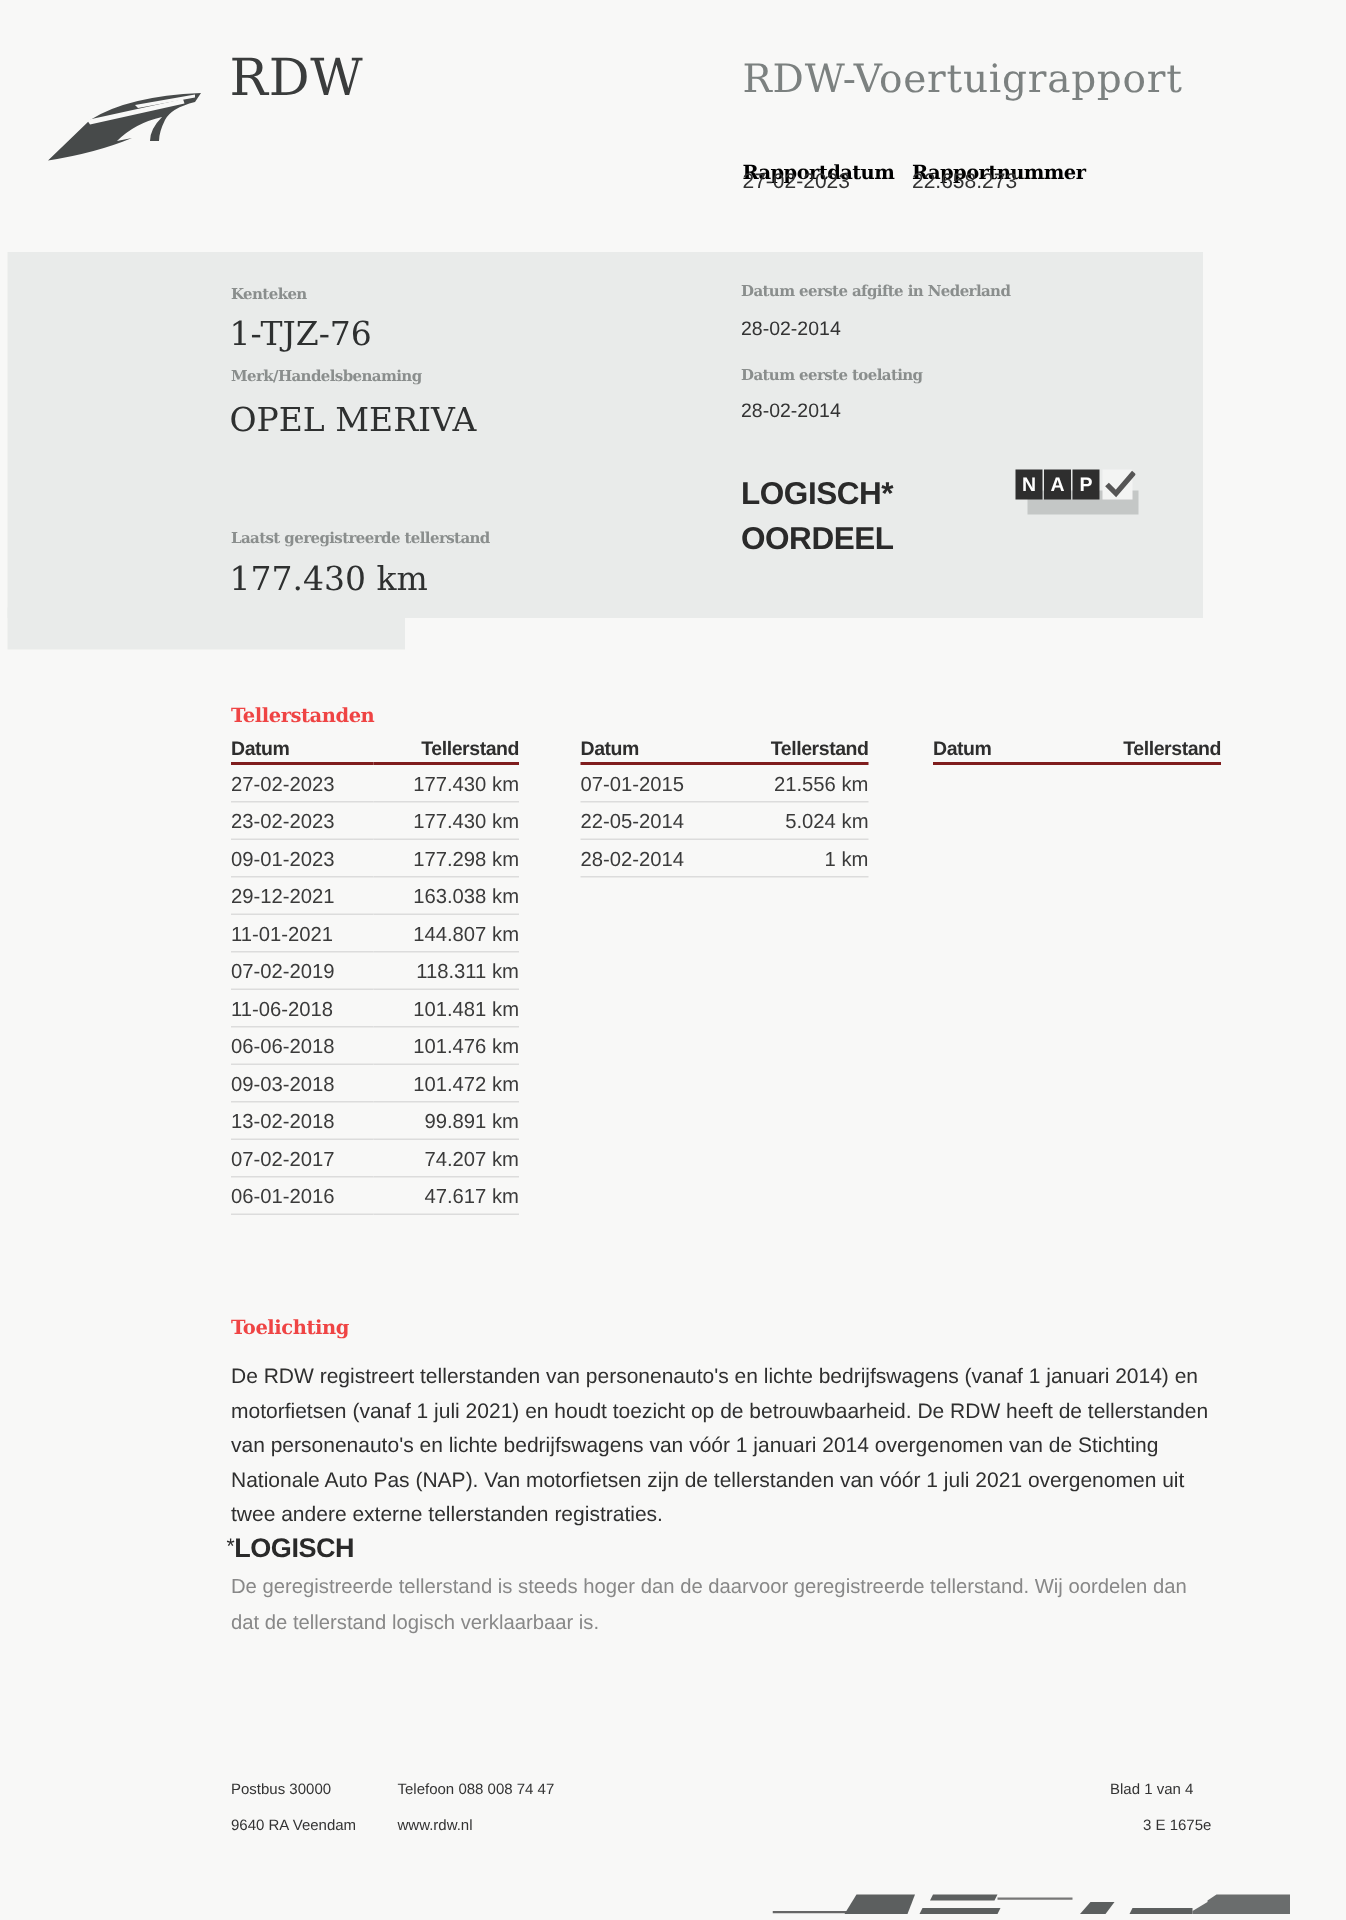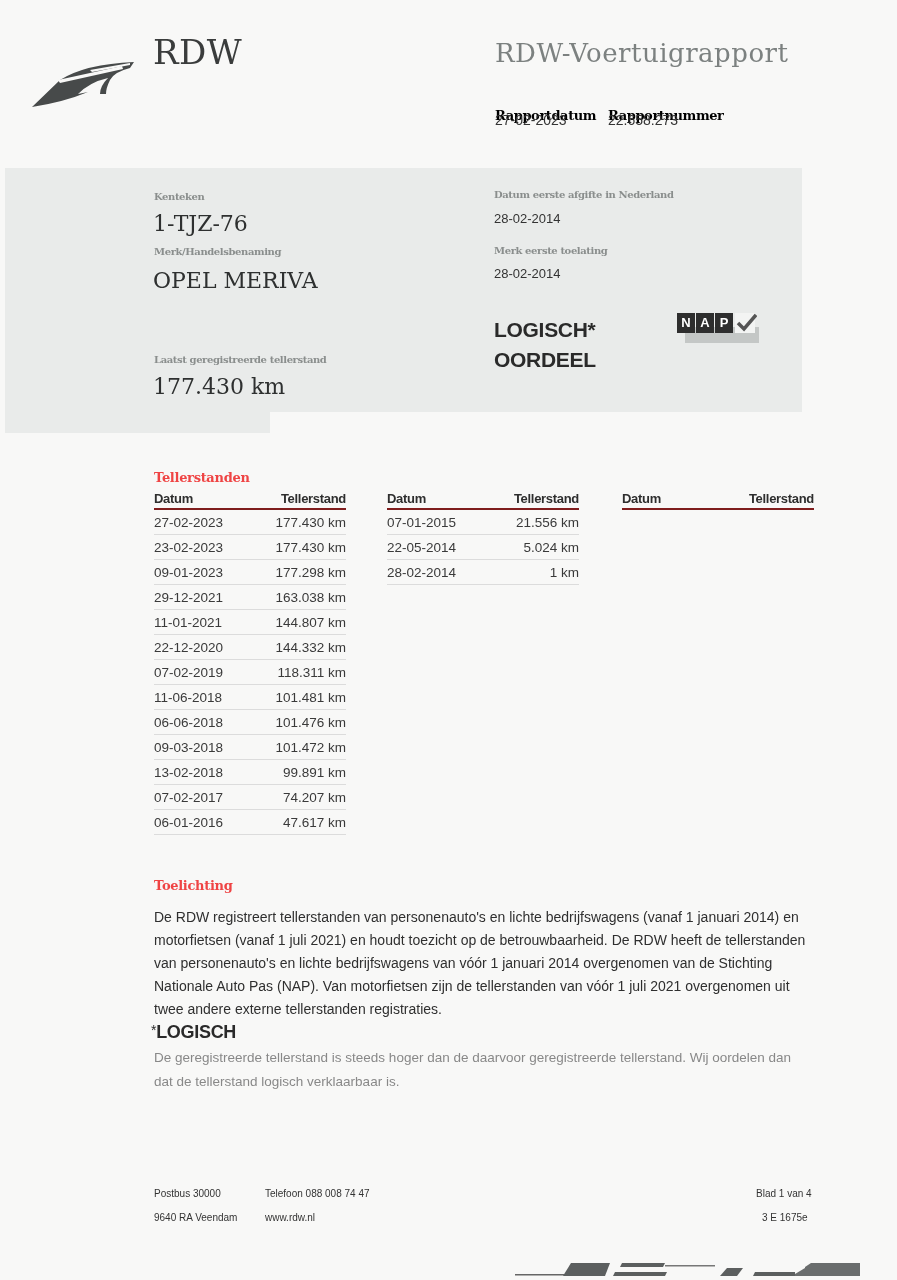--- a/index.html
+++ b/index.html
@@ -52,21 +52,21 @@
 
 <div class="abs plabel" style="left:154px;top:191px">Kenteken</div>
 <div class="abs pvalue-lg" style="left:153px;top:211px">1-TJZ-76</div>
 <div class="abs plabel" style="left:154px;top:246px">Merk/Handelsbenaming</div>
 <div class="abs pvalue-lg" style="left:153px;top:268px">OPEL MERIVA</div>
 <div class="abs plabel" style="left:154px;top:354px">Laatst geregistreerde tellerstand</div>
 <div class="abs pvalue-lg" style="left:153px;top:374px">177.430 km</div>
 
 <div class="abs plabel" style="left:494px;top:189px">Datum eerste afgifte in Nederland</div>
 <div class="abs pvalue-sm" style="left:494px;top:211px">28-02-2014</div>
-<div class="abs plabel" style="left:494px;top:245px">Merk eerste toelating</div>
+<div class="abs plabel" style="left:494px;top:245px">Datum eerste toelating</div>
 <div class="abs pvalue-sm" style="left:494px;top:266px">28-02-2014</div>
 
 <div class="abs verdict" style="left:494px;top:315px">LOGISCH*</div>
 <div class="abs verdict" style="left:494px;top:345px">OORDEEL</div>
 
 <div class="abs nap">
   <div class="shade"></div>
   <div class="box" style="left:0">N</div>
   <div class="box" style="left:19px">A</div>
   <div class="box" style="left:38px">P</div>
@@ -101,24 +101,20 @@
       </tr>
       <tr>
         <td>29-12-2021</td>
         <td class="r">163.038 km</td>
       </tr>
       <tr>
         <td>11-01-2021</td>
         <td class="r">144.807 km</td>
       </tr>
       <tr>
-        <td>22-12-2020</td>
-        <td class="r">144.332 km</td>
-      </tr>
-      <tr>
         <td>07-02-2019</td>
         <td class="r">118.311 km</td>
       </tr>
       <tr>
         <td>11-06-2018</td>
         <td class="r">101.481 km</td>
       </tr>
       <tr>
         <td>06-06-2018</td>
         <td class="r">101.476 km</td>
@@ -189,21 +185,21 @@
 </div>
 <div class="abs logisch-text">
   <div>De geregistreerde tellerstand is steeds hoger dan de daarvoor geregistreerde tellerstand. Wij oordelen dan</div>
   <div>dat de tellerstand logisch verklaarbaar is.</div>
 </div>
 
 <div class="abs footer" style="left:154px;top:1188px">Postbus 30000</div>
 <div class="abs footer" style="left:154px;top:1212px">9640 RA Veendam</div>
 <div class="abs footer" style="left:265px;top:1188px">Telefoon 088 008 74 47</div>
 <div class="abs footer" style="left:265px;top:1212px">www.rdw.nl</div>
-<div class="abs footer" style="left:756px;top:1188px">Blad 1 van 4</div>
+<div class="abs footer" style="left:740px;top:1188px">Blad 1 van 4</div>
 <div class="abs footer" style="left:762px;top:1212px">3 E 1675e</div>
 
 <svg class="abs" style="left:515px;top:1260px" width="375" height="20" viewBox="0 0 375 20">
   <rect x="0" y="14" width="60" height="1.5" fill="#666"></rect>
   <polygon points="48,16 56,3 95,3 90,16" fill="#5c5f5f"></polygon>
   <polygon points="98,16 100,12 152,12 150,16" fill="#5c5f5f"></polygon>
   <polygon points="105,7 107,3 150,3 148,7" fill="#5c5f5f"></polygon>
   <rect x="150" y="5" width="50" height="1.5" fill="#777"></rect>
   <polygon points="205,16 212,8 228,8 222,16" fill="#5c5f5f"></polygon>
   <polygon points="238,16 240,12 280,12 280,16" fill="#5c5f5f"></polygon>

